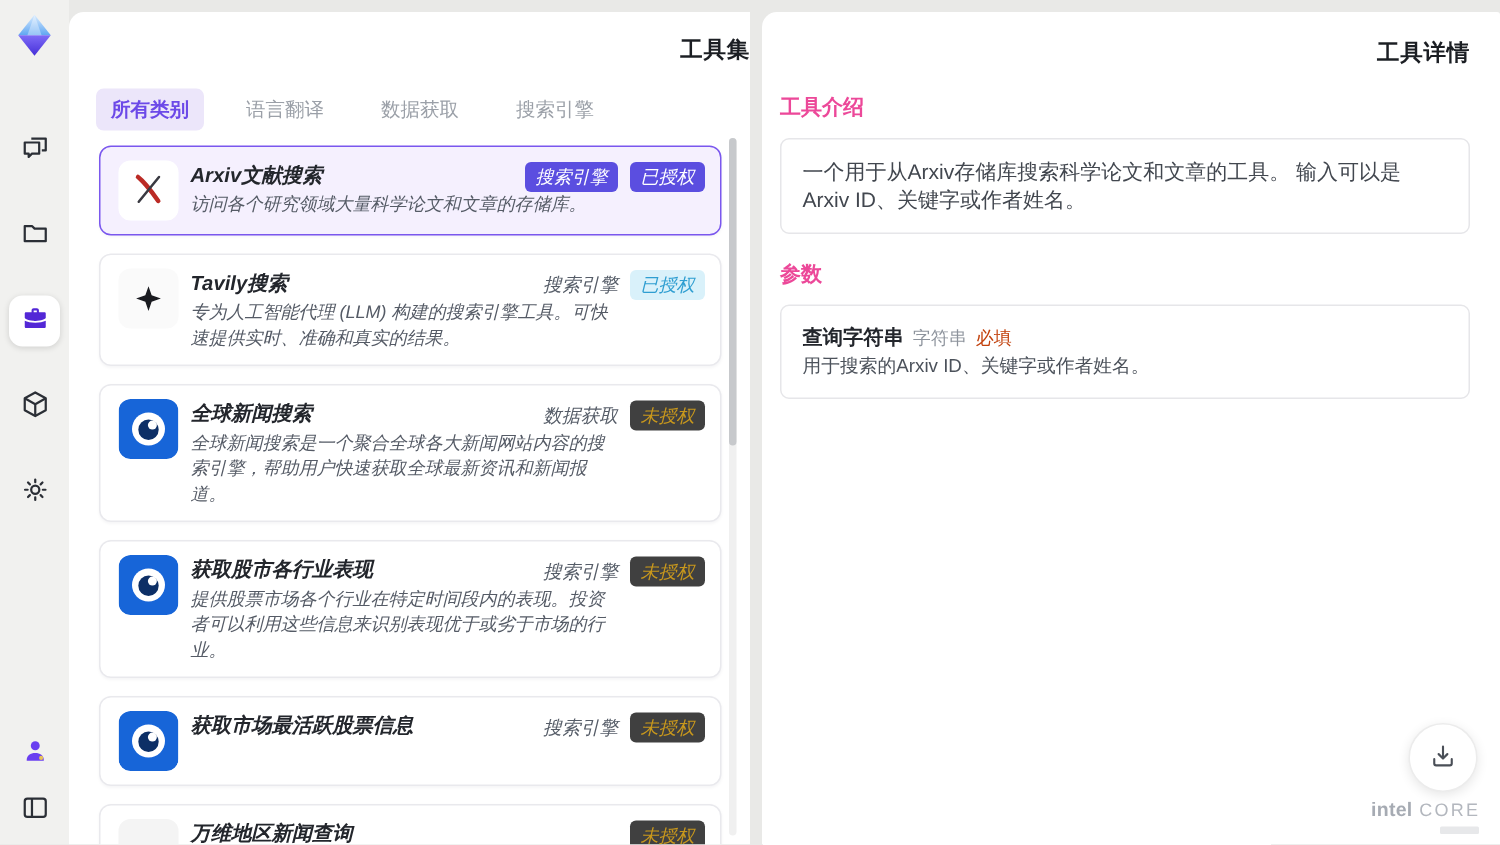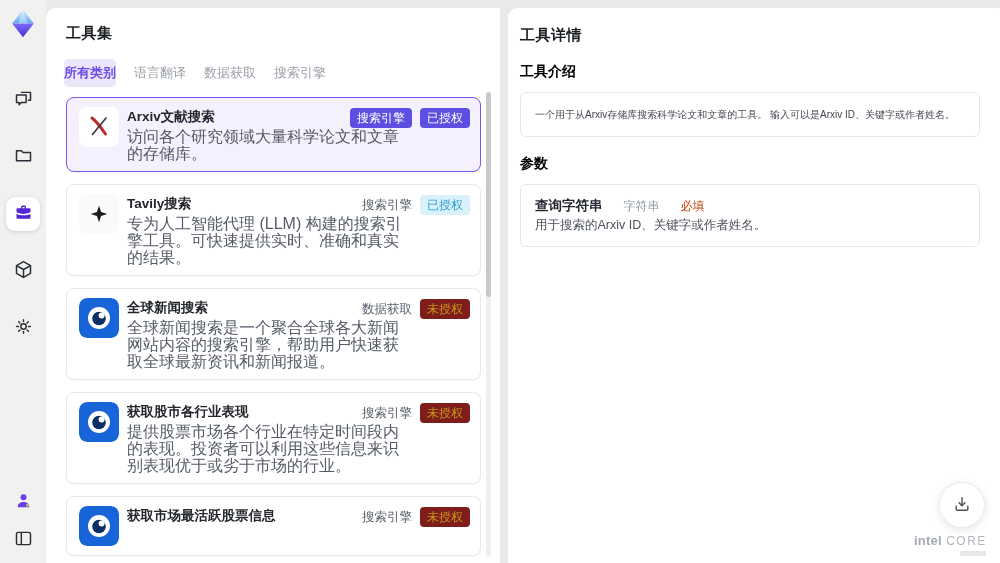--- a/index.html
+++ b/index.html
@@ -14,55 +14,55 @@
   .nav-btn { width:34px; height:34px; border:none; background:transparent; border-radius:9px; display:flex; align-items:center; justify-content:center; cursor:pointer; }
   .nav-btn svg { width:21px; height:21px; }
   .nav-btn.active { background:#ffffff; box-shadow:0 1px 4px rgba(0,0,0,.14); }
   .nav-bottom { position:absolute; left:0; bottom:10px; width:46px; display:flex; flex-direction:column; gap:12px; align-items:center; }
 
   
   .panel { position:absolute; top:8px; bottom:0; background:#fff; border-top-left-radius:10px; }
   .panel-left { left:46px; width:454px; padding:16px 0 0 20px; overflow:hidden; }
   .panel-right { left:508px; right:0; border-top-right-radius:2px; padding:18px 20px 0 12px; }
 
-  h1.pane-title { font-size:15px; font-weight:700; color:#1b1e23; letter-spacing:.5px; }
+  h1.pane-title { font-size:15px; font-weight:700; color:#1b1e23; letter-spacing:.5px;text-align:right; }
 
   
   .tabs { display:flex; gap:18px; margin:16px 0 10px -2px; align-items:center; }
-  .tab { border:none; background:transparent; font-size:13px; color:#9ba0a8; padding:5px 0; border-radius:5px; cursor:pointer; font-family:inherit; }
+  .tab { border:none; background:transparent; font-size:13px; color:#9ba0a8; padding:5px 10px; border-radius:5px; cursor:pointer; font-family:inherit; }
   .tab.active { background:#ece6fa; color:#6c49e8; font-weight:600; }
 
   
   .tool-list { margin-top:6px; width:415px; display:flex; flex-direction:column; gap:12px; }
-  .card { position:relative; display:flex; gap:8px; padding:9px 10px 9px 12px; background:#fff; border:1px solid #e9e9ed; border-radius:8px; box-shadow:0 1px 2px rgba(31,35,41,.04); cursor:pointer; }
+  .card { position:relative; display:flex; gap:8px; padding:9px 10px 9px 12px; background:#fff; border:1px solid #e9e9ed; border-radius:8px; box-shadow:0 1px 2px rgba(31,35,41,.04); cursor:pointer;font-style:italic; }
   .card.selected { border:1.5px solid #7a57ee; background:#f5f0fe; }
   .tool-icon { width:40px; height:40px; border-radius:8px; flex:none; display:flex; align-items:center; justify-content:center; overflow:hidden; }
   .tool-icon.white { background:#fff; }
   .tool-icon.light { background:#fafafa; }
   .tool-icon.gray { background:#f4f4f4; }
   .tool-body { width:282px; min-width:0; }
   .tool-name { font-size:13.5px; font-weight:700; color:#23262c; line-height:19px; }
-  .tool-desc { font-size:16px; color:#555b66; line-height:17px; margin-top:2px; }
+  .tool-desc { font-size:12px; color:#555b66; line-height:17px; margin-top:2px; }
   .tool-meta { position:absolute; top:10px; right:10px; display:flex; gap:8px; align-items:center; }
   .cat-text { font-size:12.5px; color:#565d68; }
   .pill { font-size:12px; line-height:1; padding:4px 7px; border-radius:4px; white-space:nowrap; }
   .pill.purple { background:#5b4ee0; color:#fff; }
   .pill.ok { background:#d9f1fa; color:#2f9ed1; }
-  .pill.no { background:#7f1d1d; color:#c9981c; }
+  .pill.no { background:#404040; color:#c9981c; }
 
   
   .sb-track { position:absolute; right:9px; top:84px; bottom:6px; width:5px; background:#f0f0f0; border-radius:3px; }
   .sb-thumb { width:5px; height:205px; background:#c7c9cc; border-radius:3px; cursor:grab; }
 
   
-  .section-h { font-size:14px; font-weight:700; color:#000000; margin:18px 0 11px; }
+  .section-h { font-size:14px; font-weight:700; color:#ec4899; margin:18px 0 11px; }
   .panel-right h1.pane-title { margin-bottom:2px; }
   .box { border:1px solid #e6e6e9; border-radius:6px; padding:12px 14px; background:#fff; }
-  .intro-text { font-size:10px; color:#42474f; line-height:19px; }
-  .param-head { display:flex; align-items:baseline; gap:21px; }
+  .intro-text { font-size:14px; color:#42474f; line-height:19px; }
+  .param-head { display:flex; align-items:baseline; gap:6px; }
   .pname { font-size:13.5px; font-weight:700; color:#23262c; }
   .ptype { font-size:12px; color:#8d939c; }
   .preq { font-size:12px; color:#c2410c; }
   .pdesc { font-size:12.5px; color:#4c525b; margin-top:1px; line-height:18px; }
 
   
   .fab { position:absolute; right:15px; bottom:35px; width:46px; height:46px; border-radius:50%; background:#fff; border:1px solid #ececec; box-shadow:0 2px 8px rgba(0,0,0,.10); display:flex; align-items:center; justify-content:center; cursor:pointer; }
   .brand { position:absolute; right:10px; bottom:7px; width:76px; color:#a6abb3; user-select:none; }
   .brand .i { font-size:13px; font-weight:700; letter-spacing:.2px; }
   .brand .c { font-size:12px; letter-spacing:1.5px; color:#b3b7be; }

